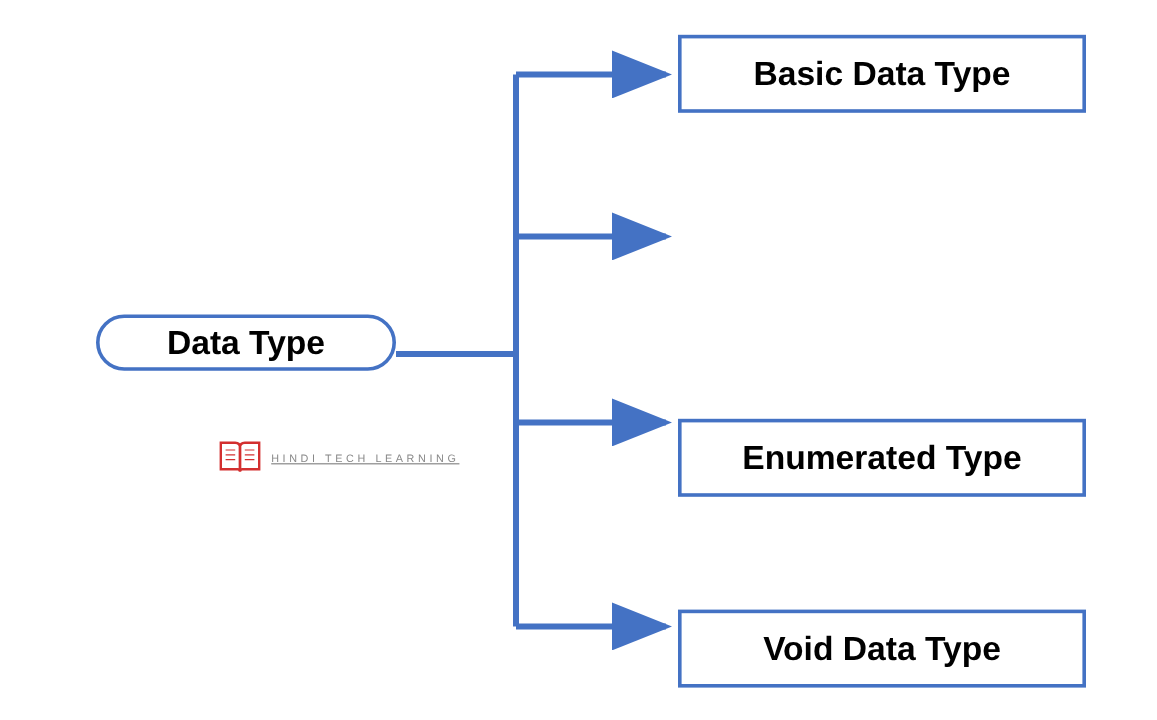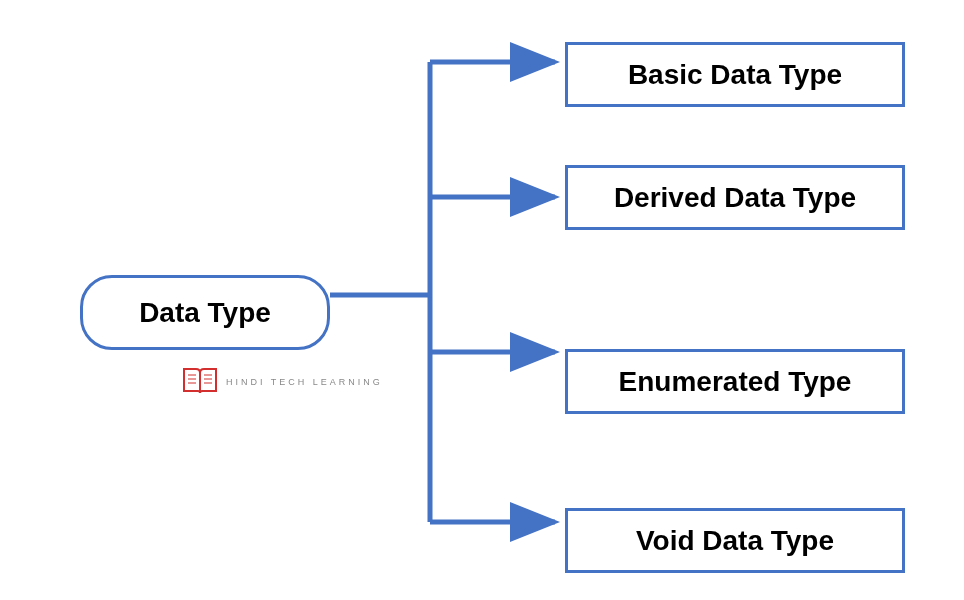--- a/index.html
+++ b/index.html
@@ -27,31 +27,31 @@
       font-weight: bold;
       font-size: 28px;
       color: #000000;
       display: flex;
       align-items: center;
       justify-content: center;
       padding: 10px 20px;
     }
     .root-node {
       left: 80px;
-      top: 275px;
+      top: 262px;
       width: 250px;
-      height: 75px;
+      height: 47px;
       border-radius: 32px;
     }
     .child-node {
       left: 565px;
       width: 340px;
       height: 65px;
     }
-    .child-1 { top: 42px; }
+    .child-1 { top: 29px; }
     .child-2 { top: 165px; }
     .child-3 { top: 320px; margin-top: 29px; }
     .child-4 { top: 508px; }
     
     .connector-svg {
       position: absolute;
       top: 0;
       left: 0;
       width: 100%;
       height: 100%;
@@ -79,20 +79,21 @@
       font-size: 22px;
       font-weight: bold;
       color: #d32f2f;
       letter-spacing: -0.5px;
     }
     .watermark-subtitle {
       font-size: 9px;
       color: #888888;
       letter-spacing: 3px;
       margin-top: 2px;
+      text-decoration: underline;
     }
   </style>
 </head>
 <body>
 
 <div class="diagram-container">
 
   <svg class="connector-svg" viewBox="0 0 964 600">
     <defs>
       <marker id="arrowhead" markerWidth="10" markerHeight="8" refX="9" refY="4" orient="auto">
@@ -114,23 +115,20 @@
   </svg>
 
   <div class="node-box root-node">
     <span>Data Type</span>
   </div>
 
   <div class="node-box child-node child-1">
     <span>Basic Data Type</span>
   </div>
 
-  <div class="node-box child-node child-2">
-    <span>Derived Data Type</span>
-  </div>
 
   <div class="node-box child-node child-3">
     <span>Enumerated Type</span>
   </div>
 
   <div class="node-box child-node child-4">
     <span>Void Data Type</span>
   </div>
 
   <div class="watermark">

